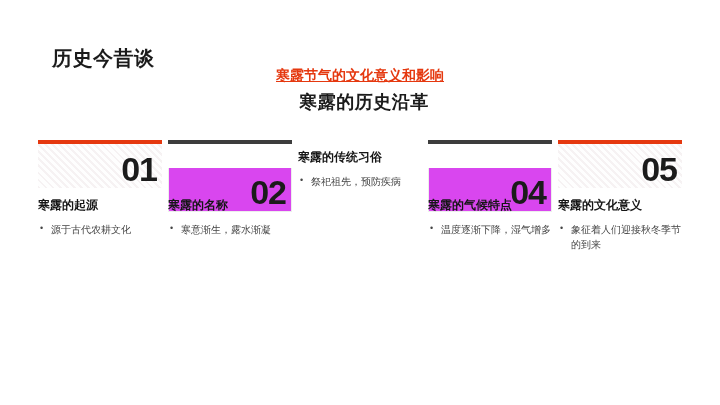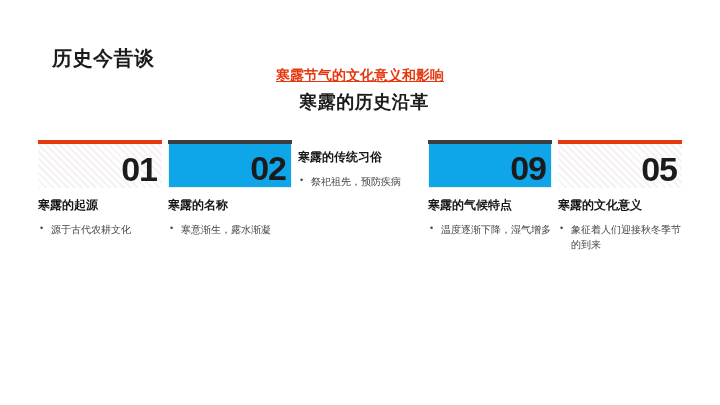--- a/index.html
+++ b/index.html
@@ -31,21 +31,21 @@
   .dark .bar{background:#3d3d3d;}
   .body{
     height:44px;box-sizing:border-box;
     display:flex;align-items:flex-end;justify-content:flex-end;
     padding:0 5px 3px 0;
   }
   .accent .body{
     background:repeating-linear-gradient(45deg,#f6f2f3 0,#f6f2f3 2px,#fefefe 2px,#fefefe 5px);
   }
   .dark .body{
-    background:#0ea5e9;border:1px solid #ededed;border-top:none;
+    background:#d946ef;border:1px solid #ededed;border-top:none;margin-top:24px;
   }
   .num{
     font-size:34px;font-weight:700;line-height:.88;color:#1b1b1b;letter-spacing:-1px;
   }
   .heading{
     margin-top:11px;font-size:12px;font-weight:700;color:#161616;line-height:1.15;
   }
   .bullet{
     margin-top:9px;display:flex;font-size:10px;color:#454545;line-height:1.5;
   }
@@ -98,21 +98,21 @@
       <div class="bullet">
         <span class="marker">•</span>
         <span class="btext">祭祀祖先，预防疾病</span>
       </div>
     </div>
 
     <div class="tl-col">
       <div class="card dark">
         <div class="bar"></div>
         <div class="body">
-          <span class="num">09</span>
+          <span class="num">04</span>
         </div>
       </div>
       <div class="heading">寒露的气候特点</div>
       <div class="bullet">
         <span class="marker">•</span>
         <span class="btext">温度逐渐下降，湿气增多</span>
       </div>
     </div>
 
     <div class="tl-col">

